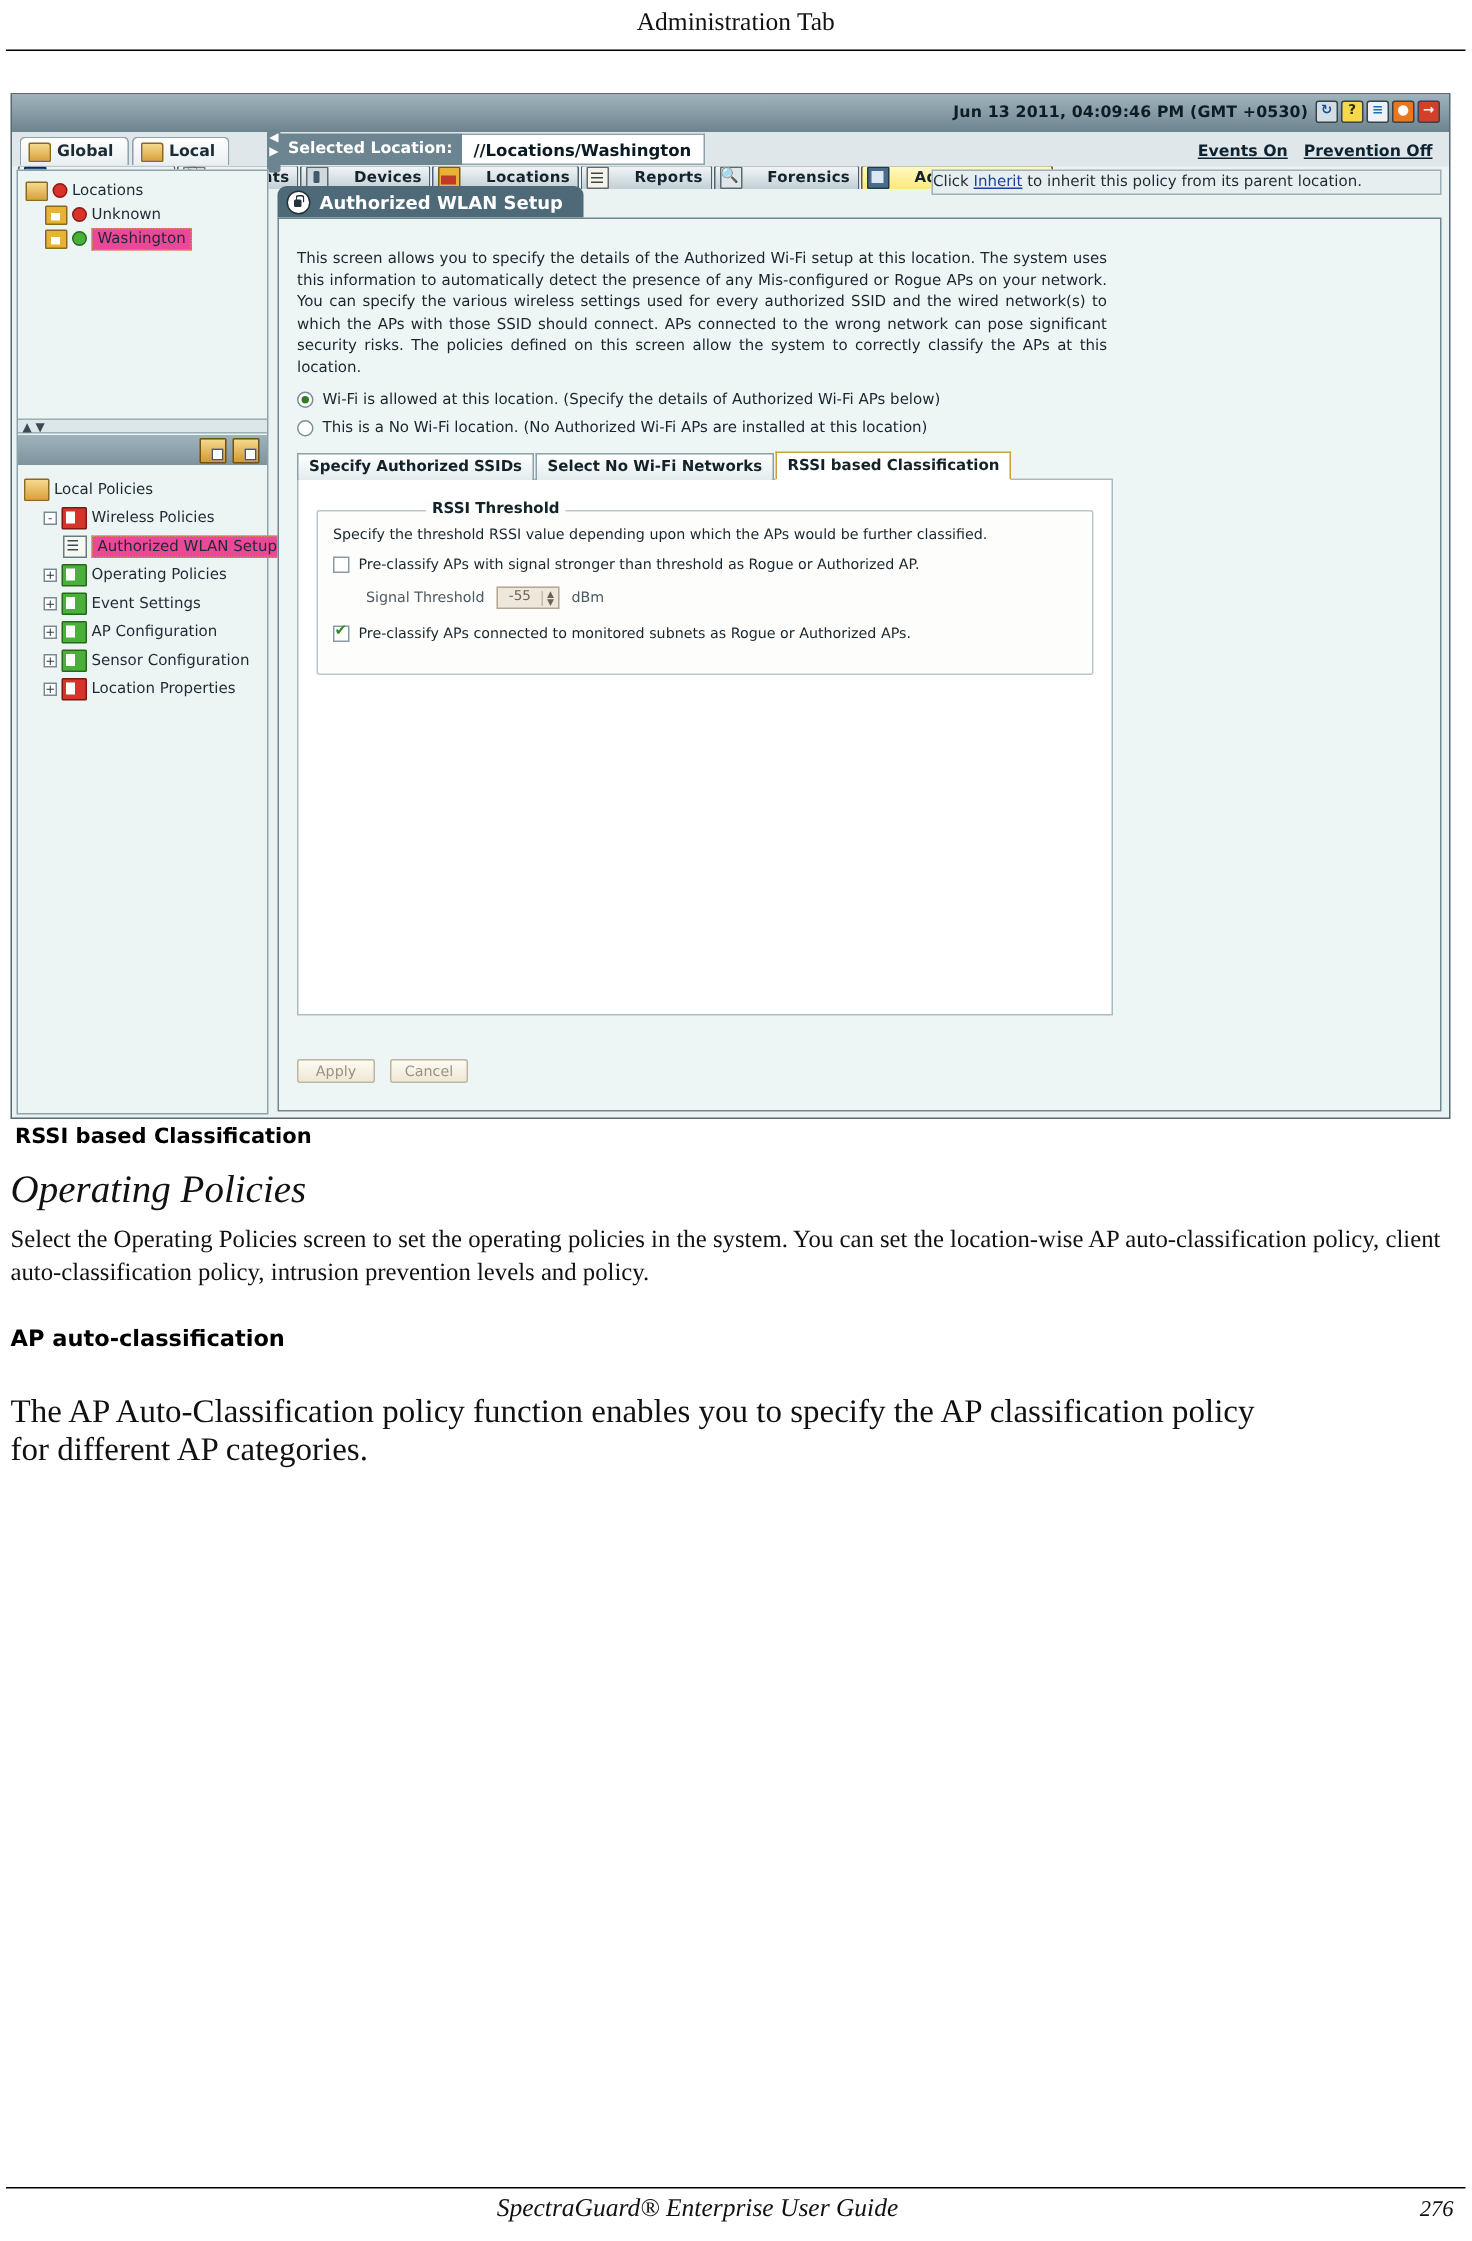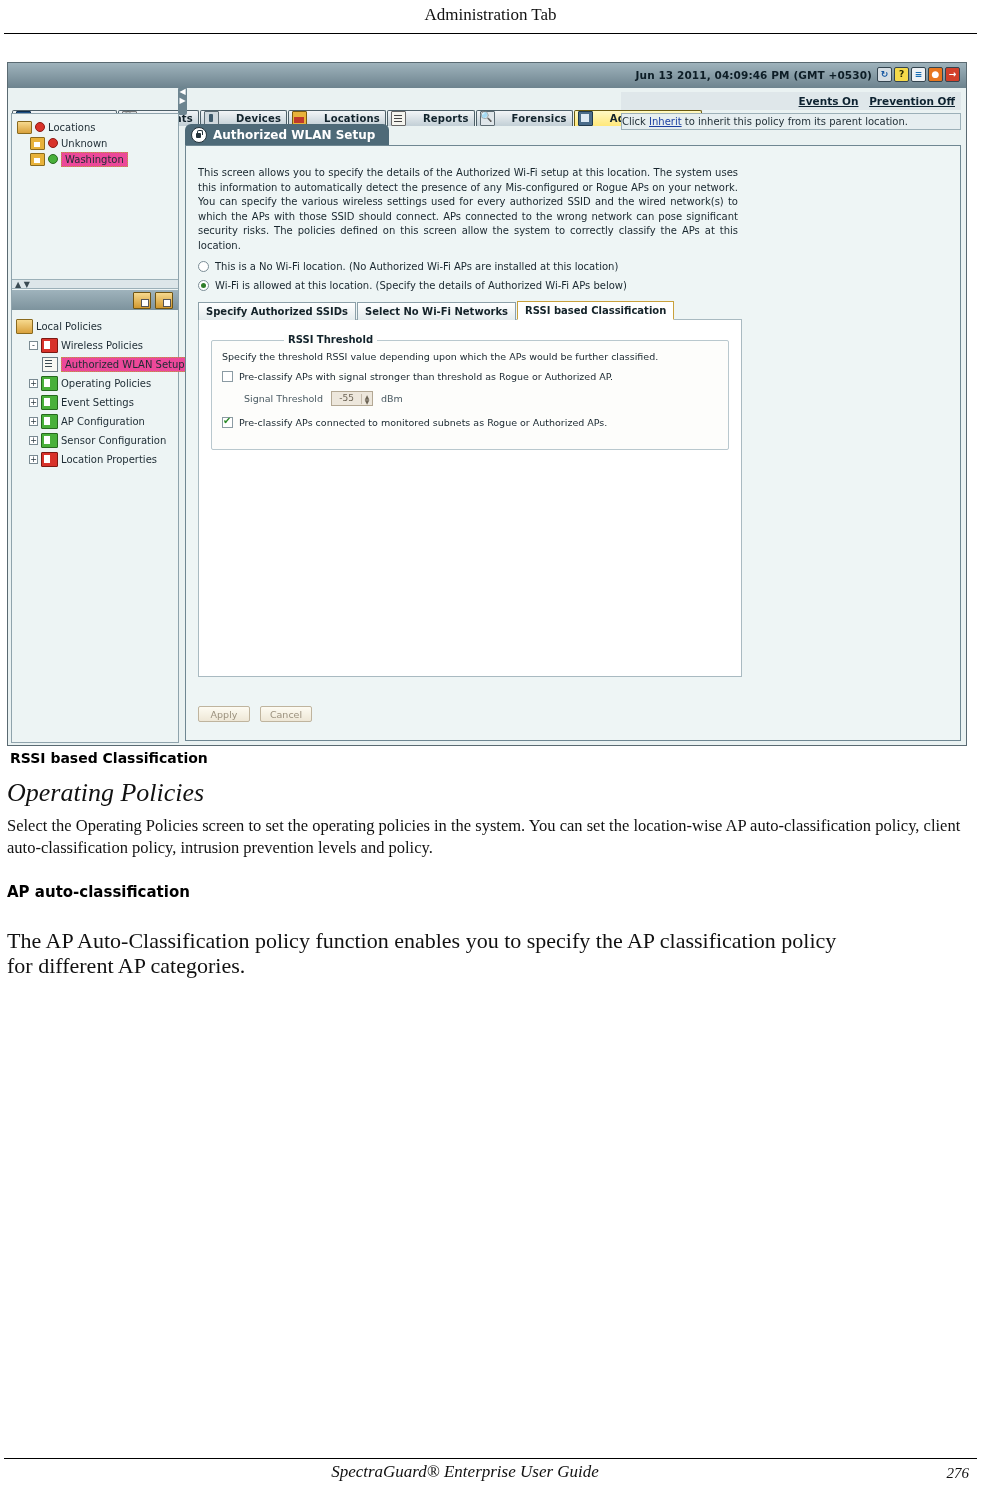--- a/index.html
+++ b/index.html
@@ -727,20 +727,36 @@
       <span class="nav-icons">
         <span class="nav-ic ic-refresh">↻</span>
         <span class="nav-ic ic-help">?</span>
         <span class="nav-ic ic-list">≡</span>
         <span class="nav-ic ic-stop">●</span>
         <span class="nav-ic ic-logout">→</span>
       </span>
     </div>
   </div>
 
+  <div class="subbar">
+    <div class="gl-tabs">
+      <div class="gl-tab">
+        <span class="folder-ico"></span>
+        <span>Global</span>
+      </div>
+      <div class="gl-tab">
+        <span class="folder-ico"></span>
+        <span>Local</span>
+      </div>
+    </div>
+    <div class="sel-loc">
+      <span class="sel-loc-label">Selected Location:</span>
+      <span class="sel-loc-value">//Locations/Washington</span>
+    </div>
+  </div>
   <div class="splitter-arrows">◀<br>▶</div>
 
   <div class="left-panel">
 
     <div class="tree-locations">
       <div class="tree-row">
         <span class="t-folder"></span>
         <span class="dot dot-red"></span>
         <span class="tree-lbl">Locations</span>
       </div>
@@ -819,26 +835,26 @@
     <div class="panel-tab">
       <span class="lock-ico"></span>
       <span>Authorized WLAN Setup</span>
     </div>
 
     <div class="panel-body">
 
       <div class="panel-p">This screen allows you to specify the details of the Authorized Wi-Fi setup at this location. The system uses this information to automatically detect the presence of any Mis-configured or Rogue APs on your network. You can specify the various wireless settings used for every authorized SSID and the wired network(s) to which the APs with those SSID should connect. APs connected to the wrong network can pose significant security risks. The policies defined on this screen allow the system to correctly classify the APs at this location.</div>
 
       <div class="radio-row">
+        <span class="radio on"></span>
+        <span>Wi-Fi is allowed at this location. (Specify the details of Authorized Wi-Fi APs below)</span>
+      </div>
+      <div class="radio-row">
         <span class="radio"></span>
         <span>This is a No Wi-Fi location. (No Authorized Wi-Fi APs are installed at this location)</span>
-      </div>
-      <div class="radio-row">
-        <span class="radio on"></span>
-        <span>Wi-Fi is allowed at this location. (Specify the details of Authorized Wi-Fi APs below)</span>
       </div>
 
       <div class="inner-tabs">
         <div class="inner-tab">Specify Authorized SSIDs</div>
         <div class="inner-tab">Select No Wi-Fi Networks</div>
         <div class="inner-tab active">RSSI based Classification</div>
       </div>
 
       <div class="inner-pane">
 

